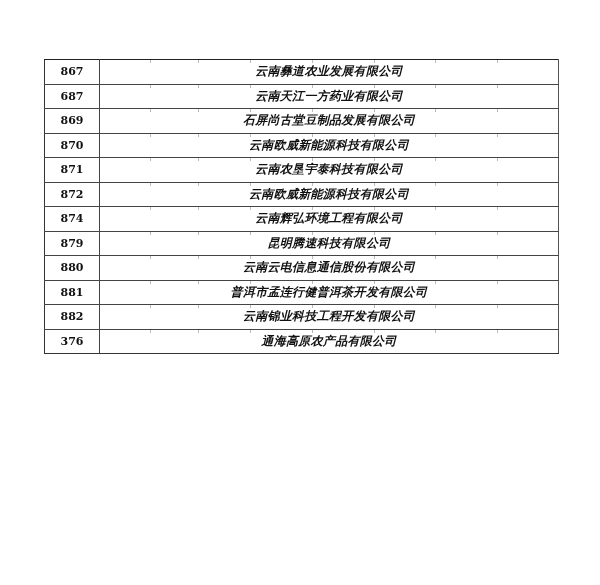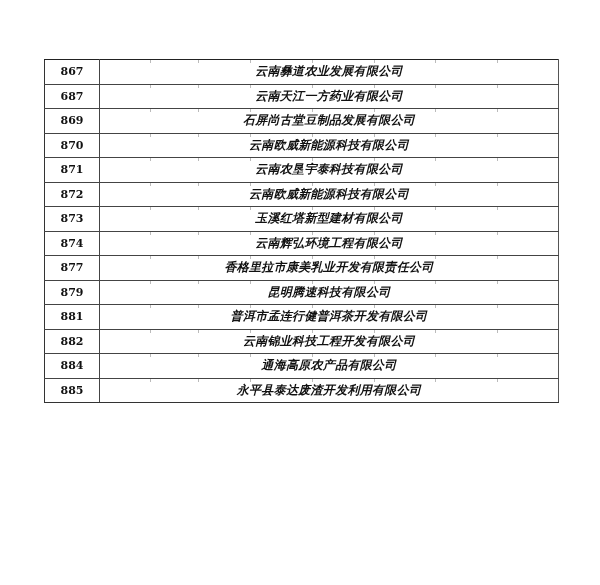--- a/index.html
+++ b/index.html
@@ -82,45 +82,37 @@
       </tr>
     <tr>
         <td class="col-num">871</td>
         <td class="col-name">云南农垦宇泰科技有限公司</td>
       </tr>
     <tr>
         <td class="col-num">872</td>
         <td class="col-name">云南欧威新能源科技有限公司</td>
       </tr>
     <tr>
-        <td class="col-num">873</td>
-        <td class="col-name">玉溪红塔新型建材有限公司</td>
-      </tr>
-    <tr>
         <td class="col-num">874</td>
         <td class="col-name">云南辉弘环境工程有限公司</td>
       </tr>
     <tr>
-        <td class="col-num">877</td>
-        <td class="col-name">香格里拉市康美乳业开发有限责任公司</td>
+        <td class="col-num">879</td>
+        <td class="col-name">昆明腾速科技有限公司</td>
       </tr>
     <tr>
-        <td class="col-num">879</td>
-        <td class="col-name">昆明腾速科技有限公司</td>
+        <td class="col-num">880</td>
+        <td class="col-name">云南云电信息通信股份有限公司</td>
       </tr>
     <tr>
         <td class="col-num">881</td>
         <td class="col-name">普洱市孟连行健普洱茶开发有限公司</td>
       </tr>
     <tr>
         <td class="col-num">882</td>
         <td class="col-name">云南锦业科技工程开发有限公司</td>
       </tr>
     <tr>
-        <td class="col-num">884</td>
+        <td class="col-num">376</td>
         <td class="col-name">通海高原农产品有限公司</td>
-      </tr>
-    <tr>
-        <td class="col-num">885</td>
-        <td class="col-name">永平县泰达废渣开发利用有限公司</td>
       </tr>
   </tbody>
 </table>
 
 </body></html>

